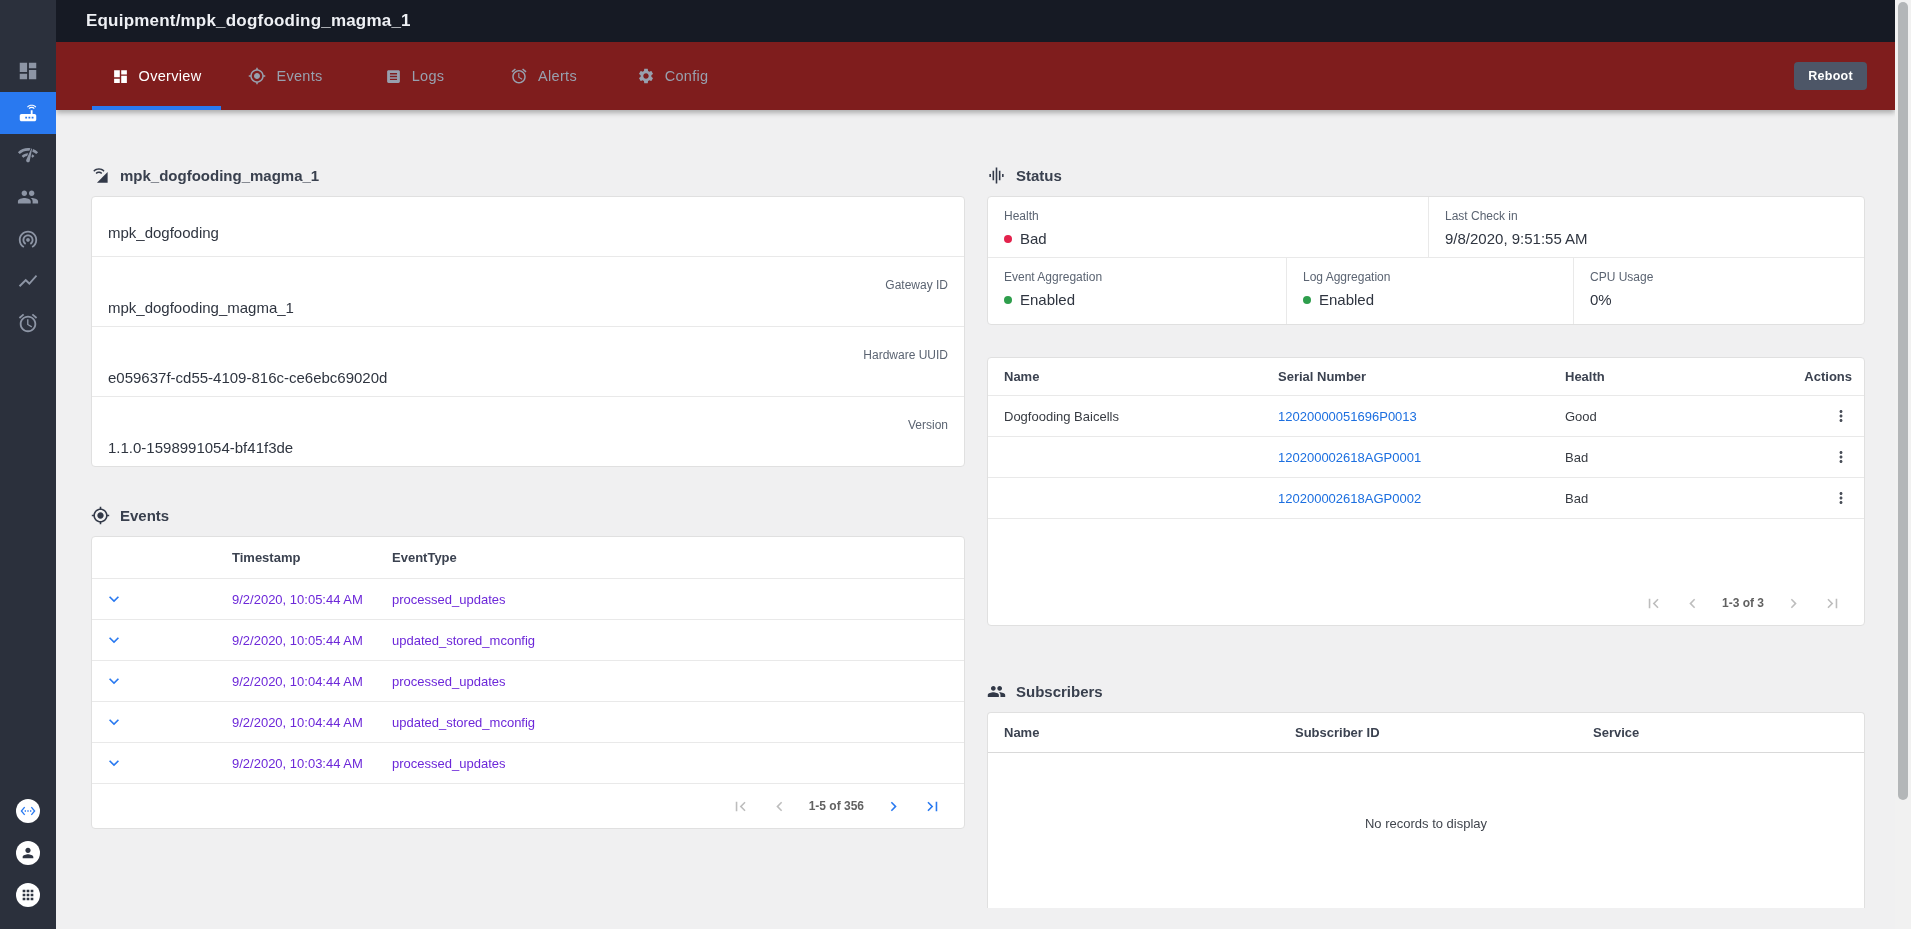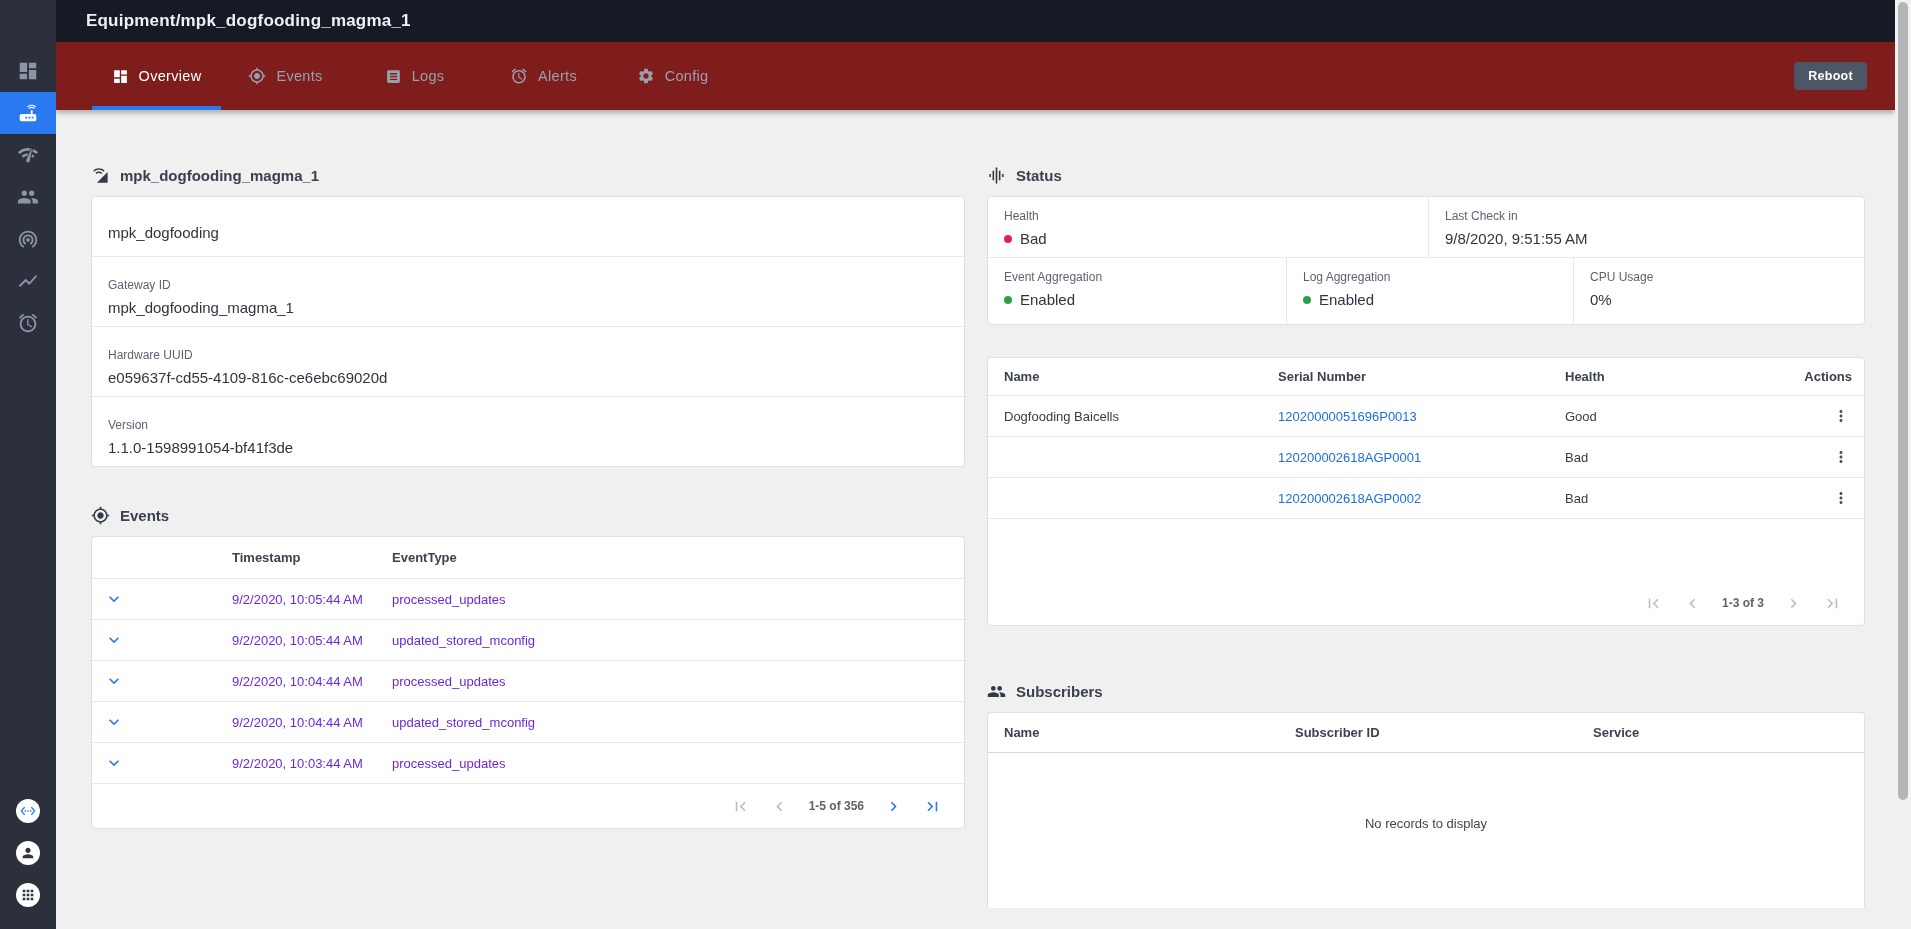--- a/index.html
+++ b/index.html
@@ -30,21 +30,21 @@
   .col-left { width:874px; flex:none; }
   .col-right { width:878px; flex:none; }
   .section-title { display:flex; align-items:center; gap:10px; font-size:15px; font-weight:700; color:#39404e; margin-bottom:10px; height:22px; }
   .section-title .t-icon { color:#323948; display:flex; }
   .card { background:#fff; border:1px solid #e0e0e0; border-radius:4px; }
 
   
   .kv-row { min-height:60px; border-bottom:1px solid #e9e9e9; padding:21px 16px 10px; display:flex; flex-direction:column; justify-content:flex-start; }
   .kv-row:last-child { border-bottom:none; }
   .kv-row.value-only { justify-content:center; height:59px; }
-  .kv-label { font-size:12px; color:#5b6472; margin-bottom:7px; }
+  .kv-label { font-size:12px; color:#5b6472; margin-bottom:7px;text-align:right; }
   .kv-value { font-size:15px; color:#2f3540; font-weight:500; }
 
   
   .ev-head, .ev-row { display:grid; grid-template-columns:140px 160px 1fr; align-items:center; border-bottom:1px solid #e9e9e9; }
   .ev-head { height:42px; font-size:13px; font-weight:700; color:#3b4250; }
   .ev-row { height:41px; font-size:13px; color:#6d28d9; }
   .ev-expand { display:flex; align-items:center; padding-left:12px; color:#2979f0; cursor:pointer; }
   .pagination { height:44px; display:flex; align-items:center; justify-content:flex-end; gap:20px; padding-right:22px; font-size:12px; font-weight:700; color:#616161; }
   .pg-btn { display:flex; align-items:center; color:#bdbdbd; cursor:pointer; }
   .pg-btn.enabled { color:#2979f0; }

